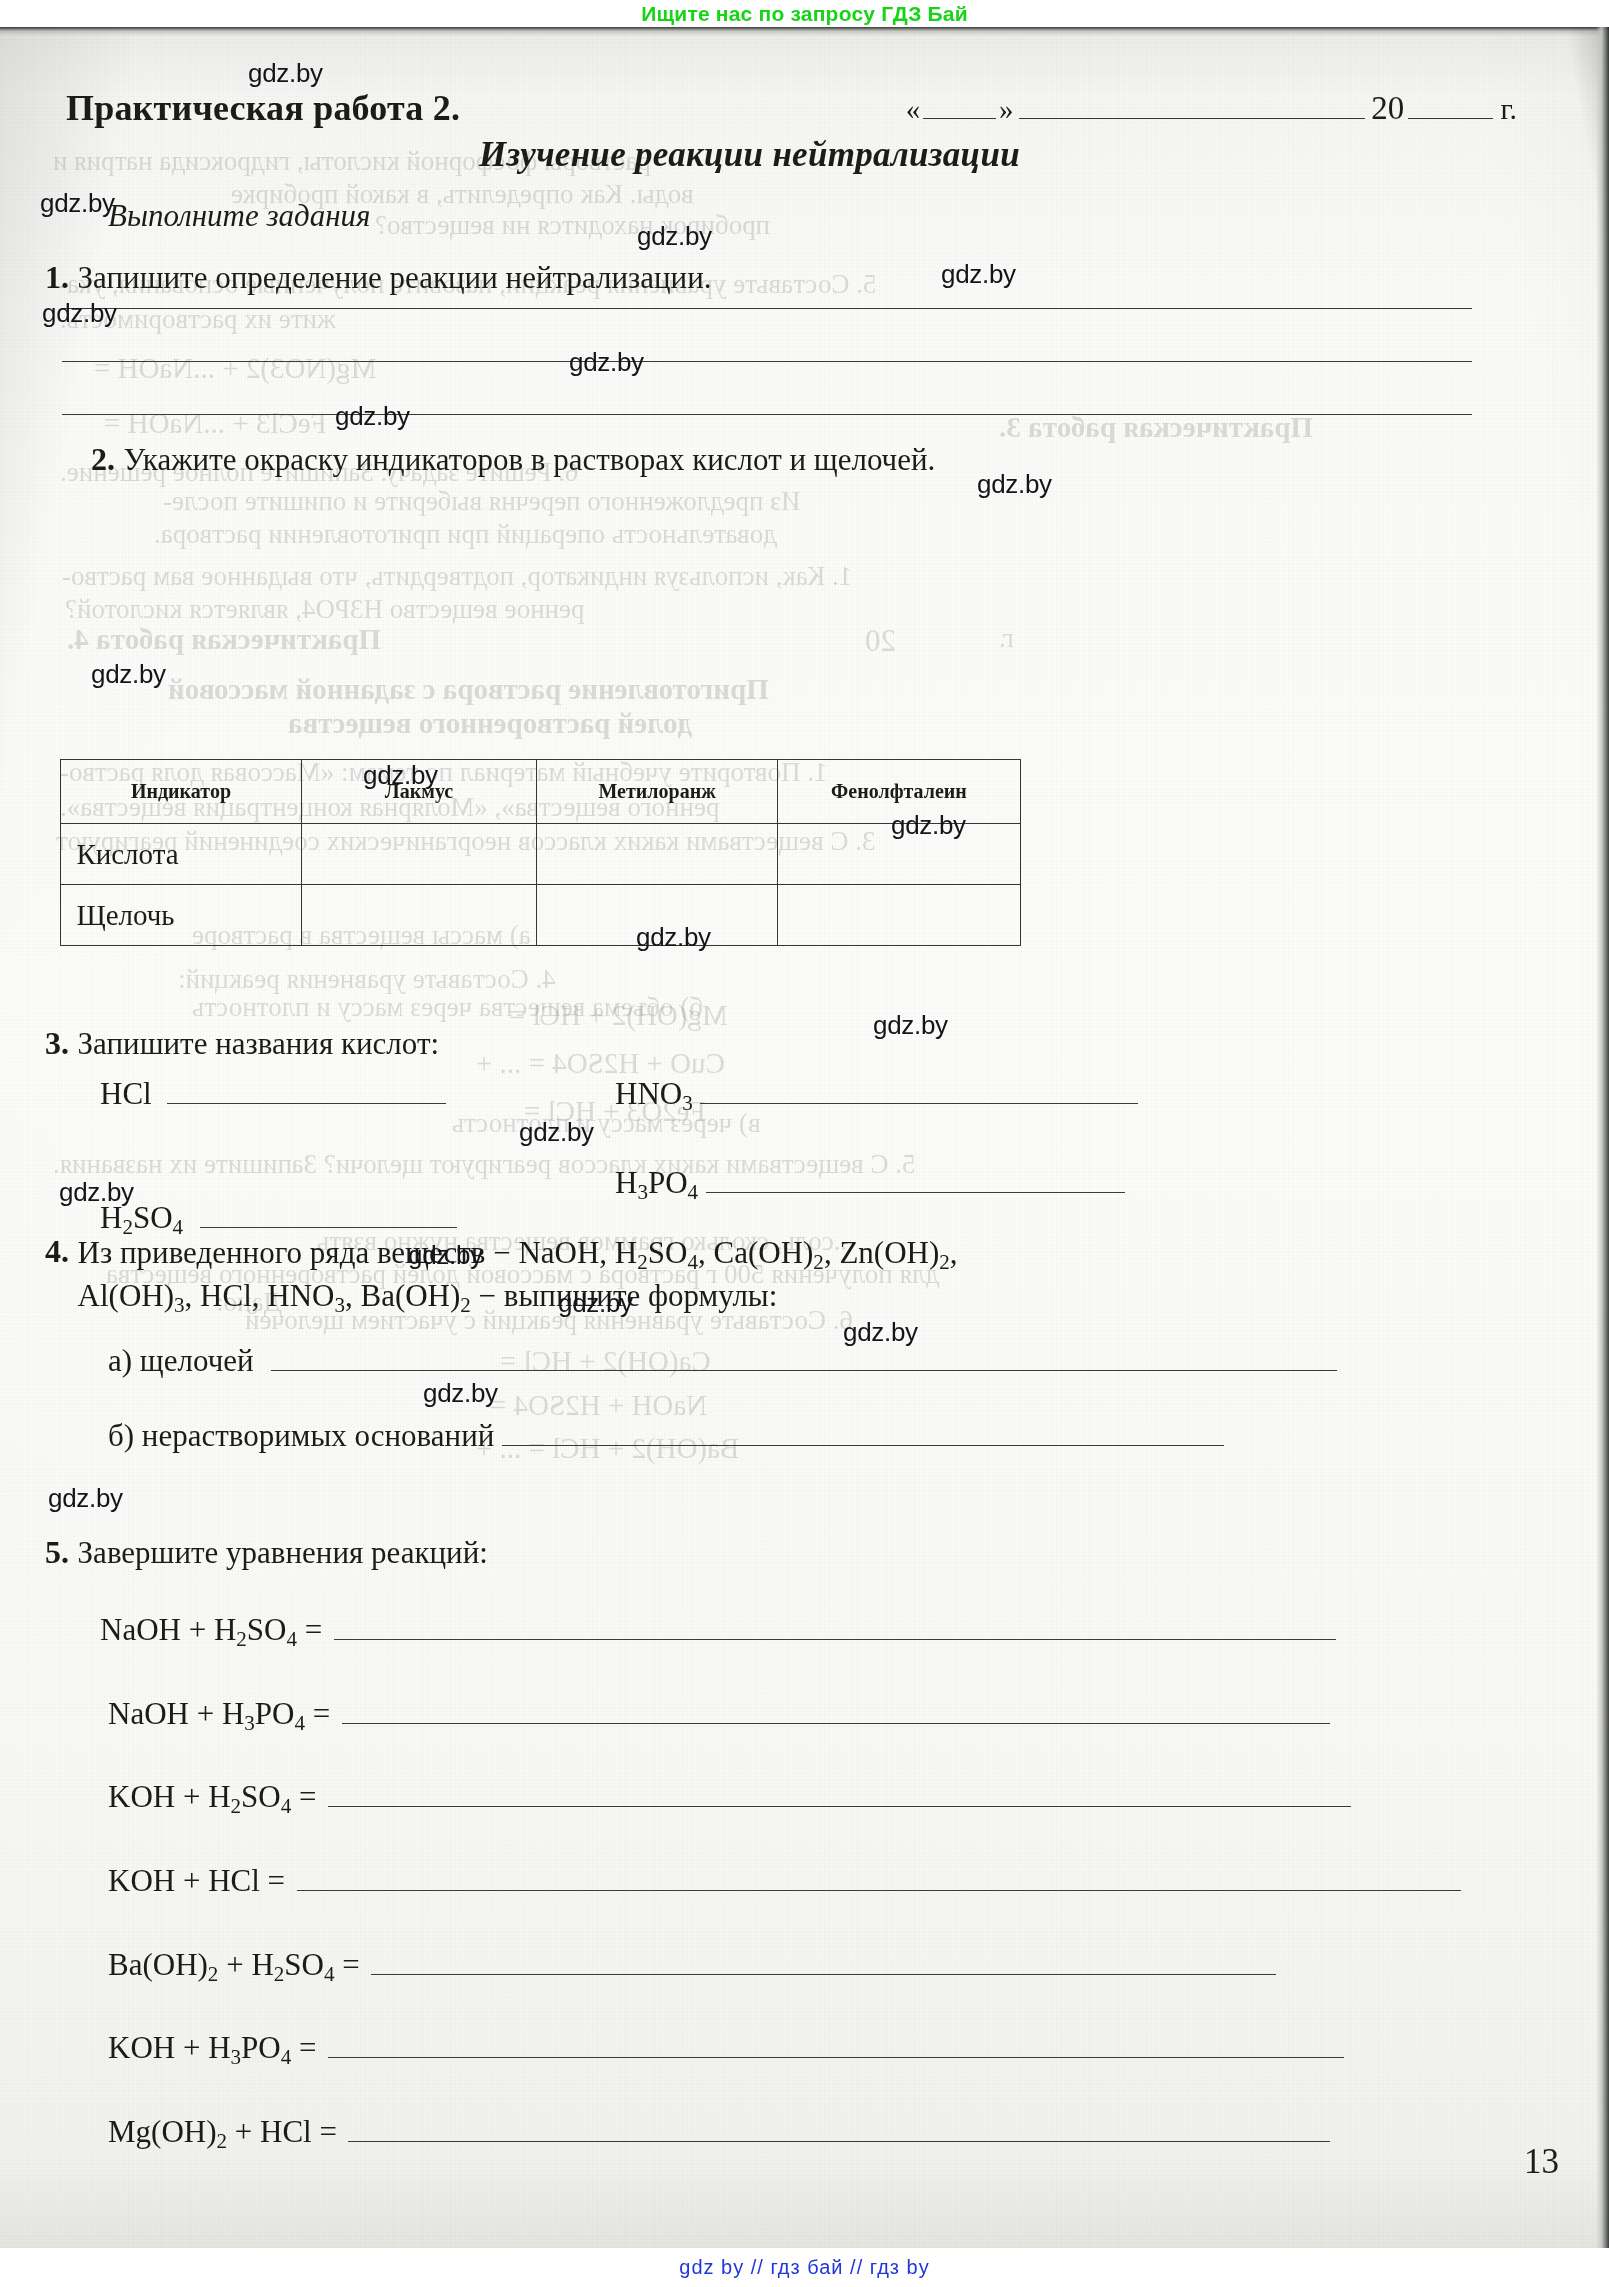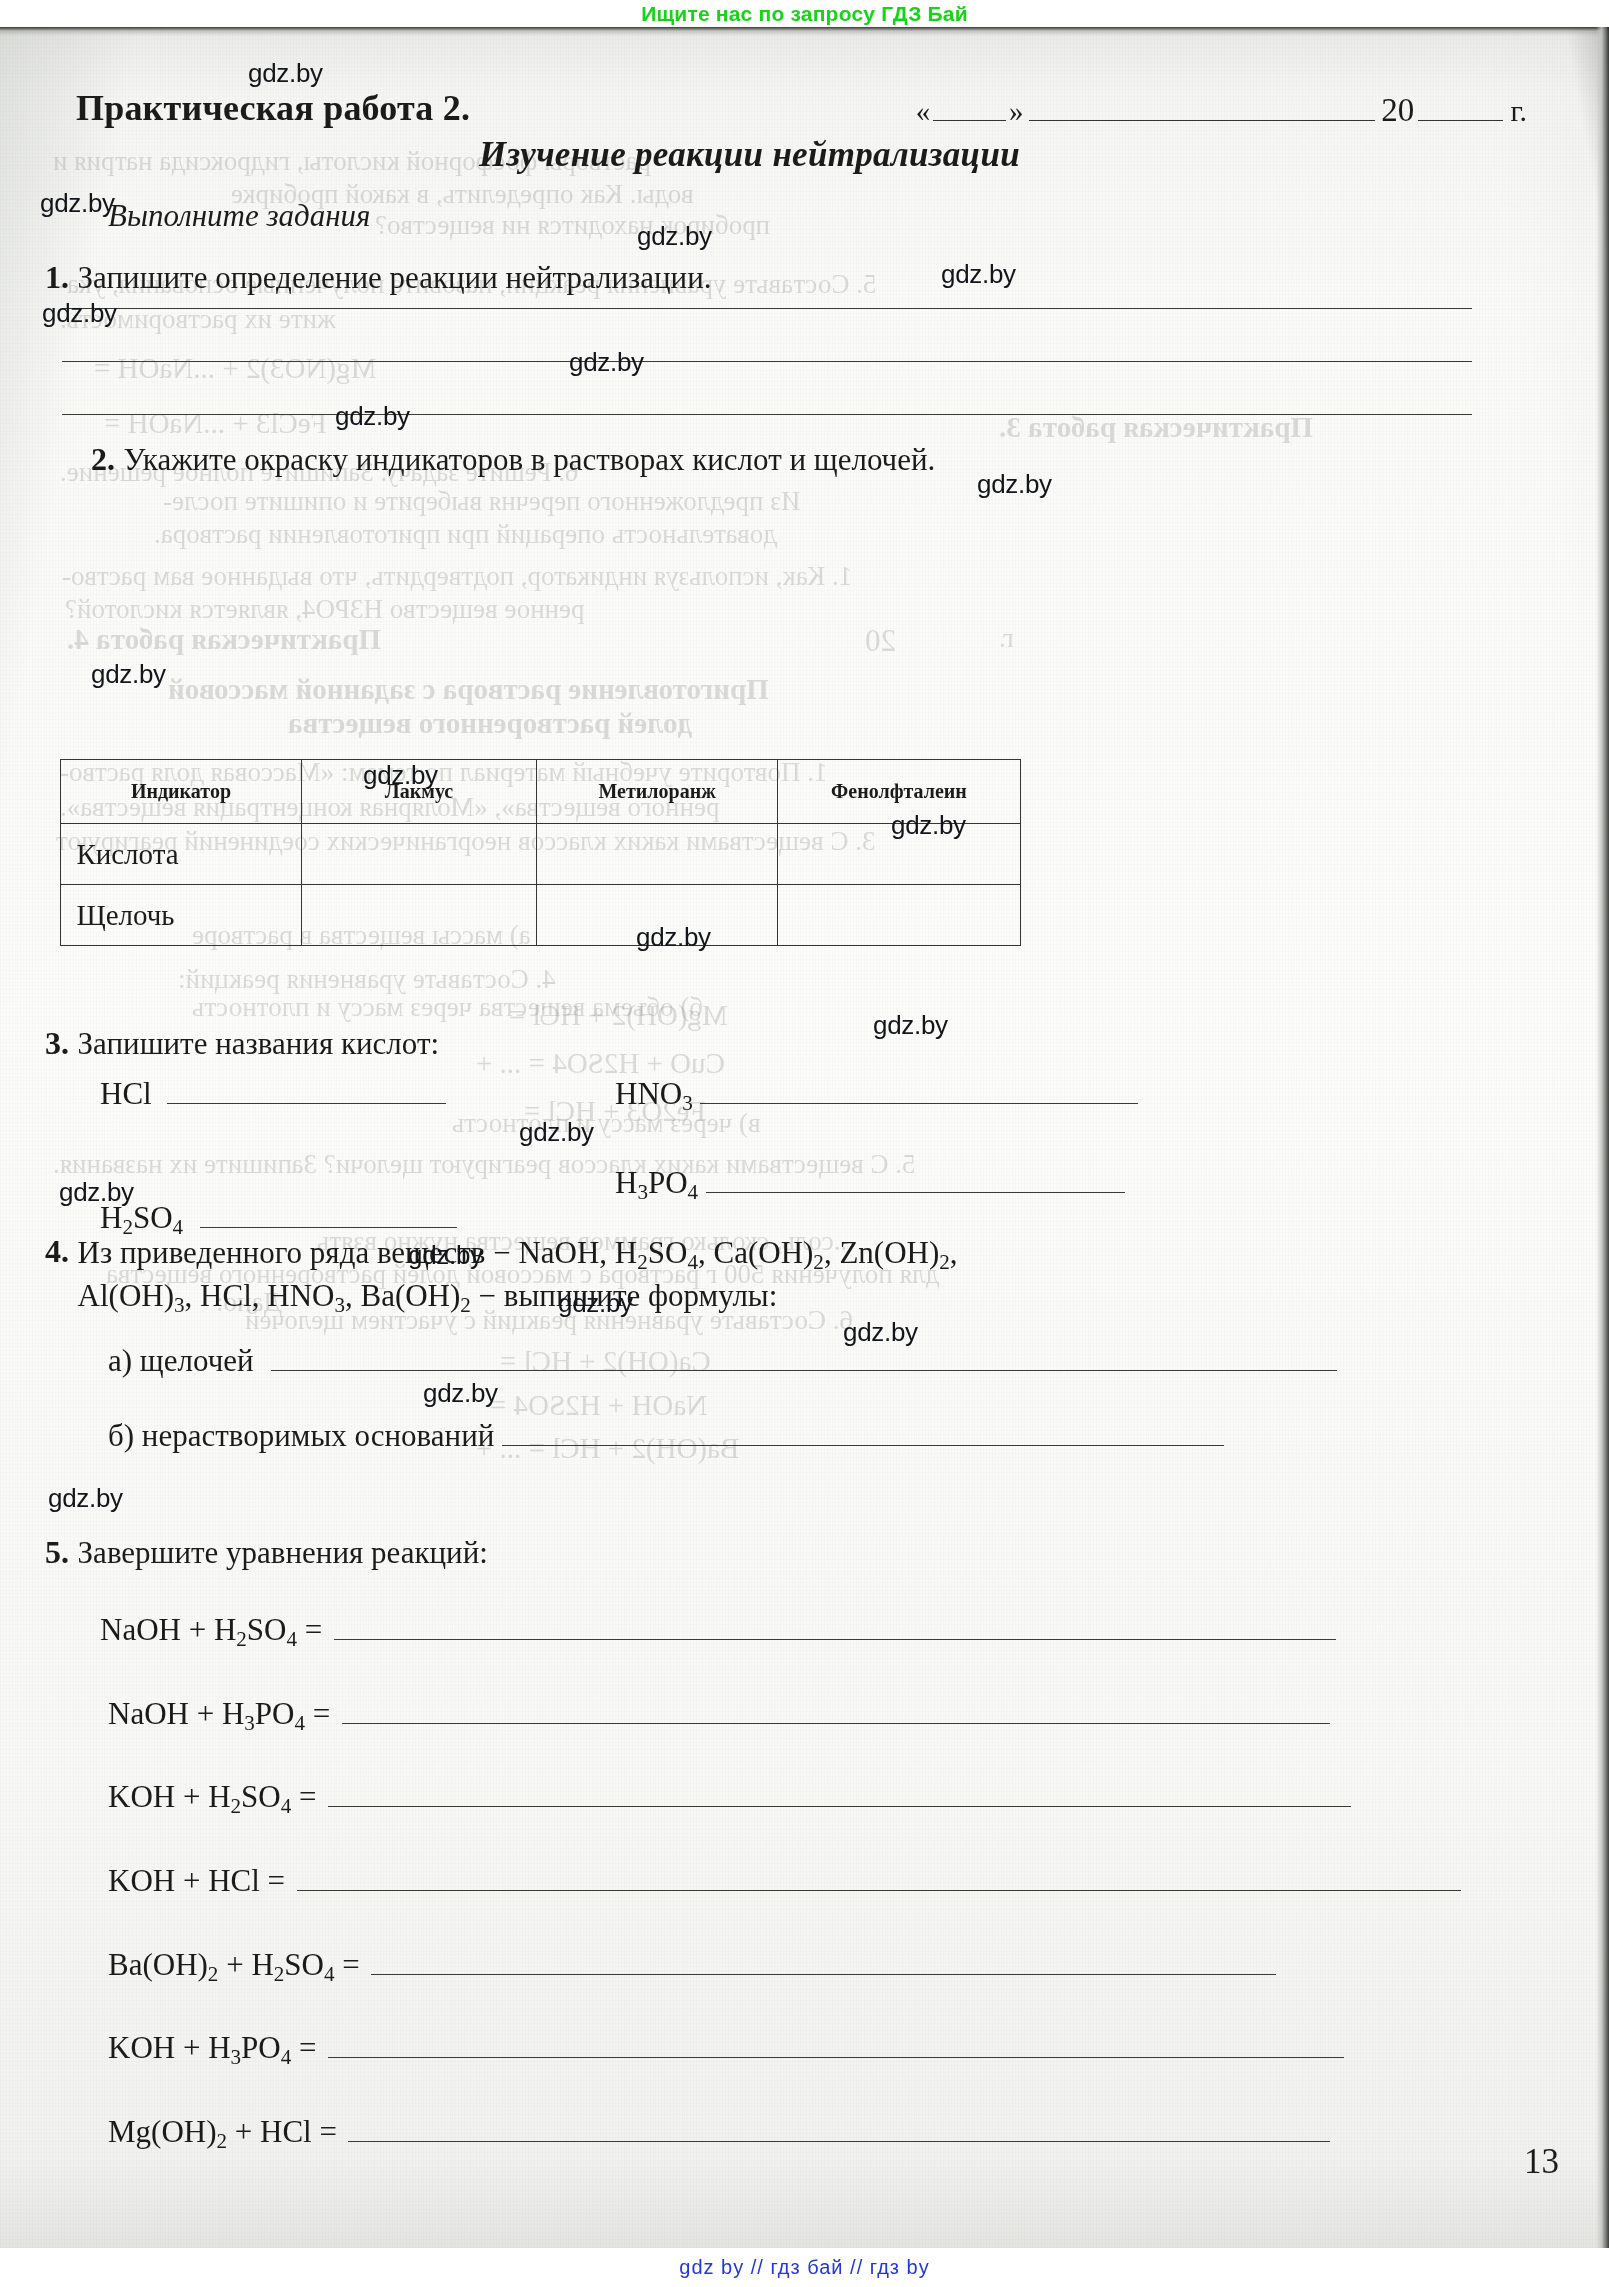--- a/index.html
+++ b/index.html
@@ -108,25 +108,25 @@
   
   .content {
     position: absolute;
     inset: 0;
     color: #1b1c19;
   }
 
   
   .title-row {
     position: absolute;
-    left: 76px;
+    left: 66px;
     top: 60px;
     width: 1451px;
     display: flex;
-    align-items: flex-end;
+    align-items: center;
   }
   .work-title {
     font-size: 36px;
     font-weight: bold;
     white-space: nowrap;
     letter-spacing: 0.2px;
   }
   .date-fill {
     flex: 1;
     display: flex;

